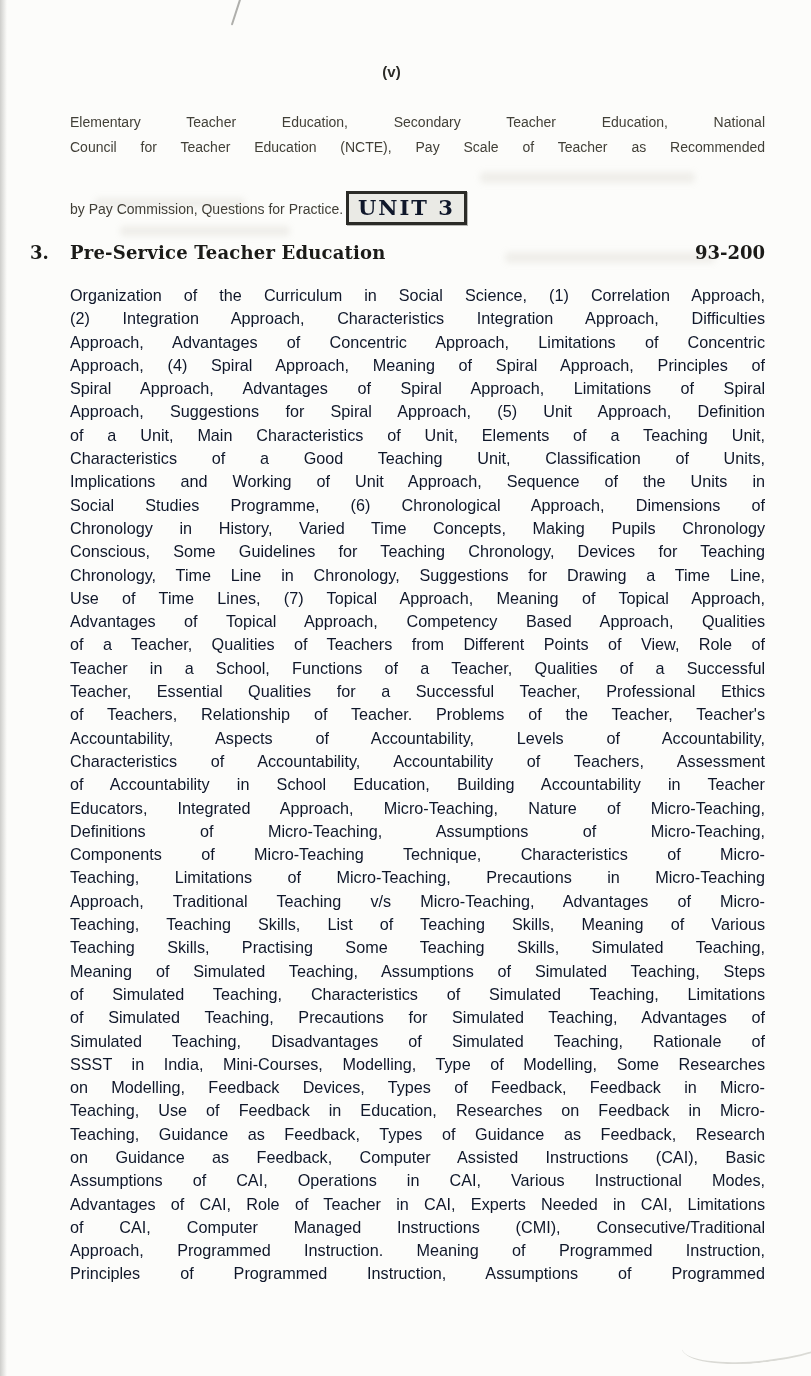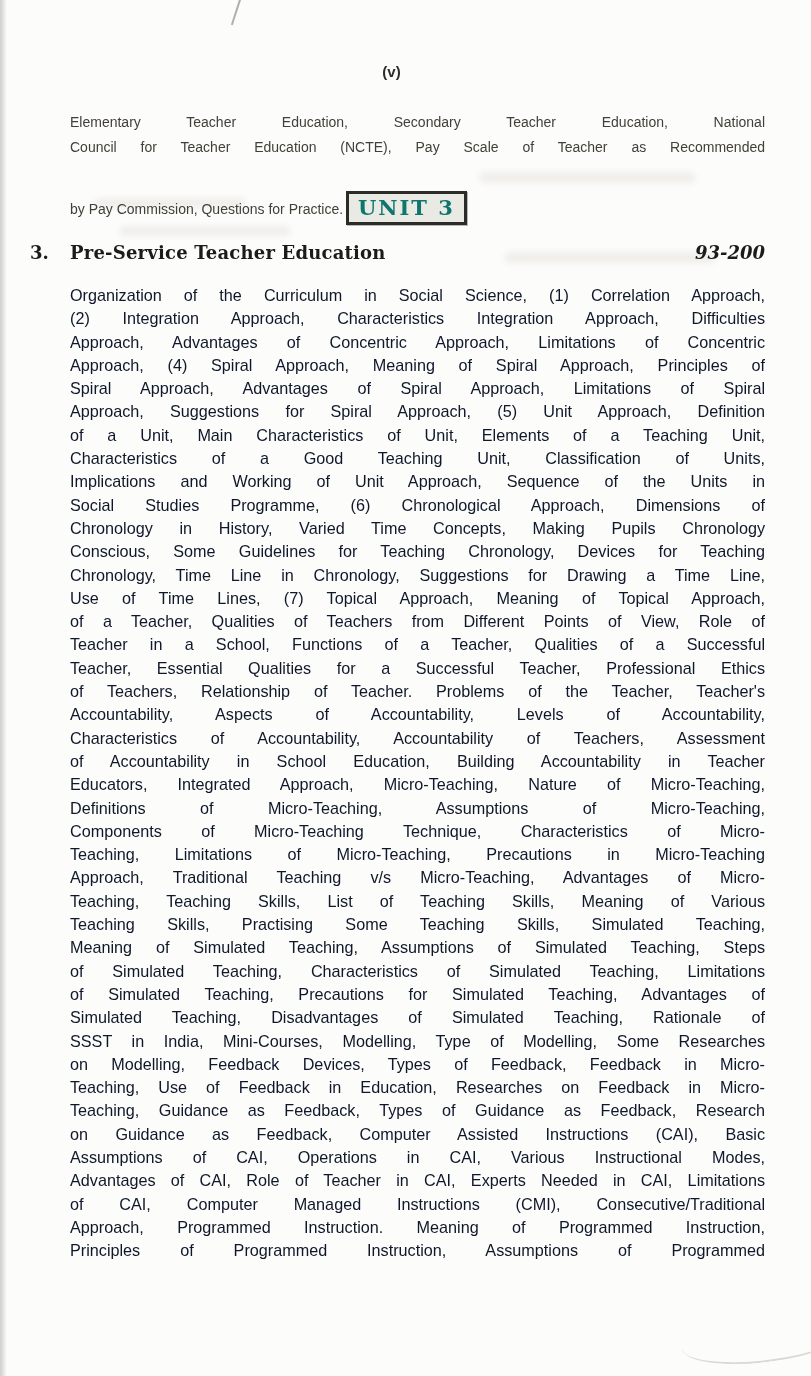--- a/index.html
+++ b/index.html
@@ -45,34 +45,34 @@
   }
   .intro .jline:last-child{text-align-last:left;margin-top:37px;}
   .jline{
     text-align:justify;text-align-last:justify;
     overflow:hidden;white-space:normal;
   }
   .intro .jline{height:25px;}
   .unit-badge{
     position:absolute;left:346px;top:191px;
     font-family:"DejaVu Serif",serif;font-weight:bold;
-    font-size:21px;letter-spacing:2px;color:#0f766e;
+    font-size:21px;letter-spacing:2px;color:#0f172a;
     border:3px solid #2b2b27;background:#eaeae5;
     padding:1px 9px 2px 9px;
     box-shadow:1px 1px 0 rgba(60,60,55,.35);
   }
   .entry-row{
     position:absolute;left:30px;top:242px;width:735px;
     display:flex;align-items:baseline;
     font-family:"DejaVu Serif",serif;font-weight:bold;
     font-size:18px;color:#1b1b18;
   }
   .entry-num{width:40px;flex:0 0 40px;}
   .entry-title{flex:1 1 auto;letter-spacing:.2px;}
-  .entry-pages{flex:0 0 auto;text-align:right;font-style:italic;}
+  .entry-pages{flex:0 0 auto;text-align:right;}
   .body{
     position:absolute;left:70px;top:284px;width:695px;
     font-size:16.2px;color:#0f172a;
   }
   .body .jline{height:23.3px;line-height:23.3px;}
 </style>
 </head>
 <body>
 
 <div class="page">
@@ -108,20 +108,21 @@
       <div class="jline">Spiral Approach, Advantages of Spiral Approach, Limitations of Spiral</div>
       <div class="jline">Approach, Suggestions for Spiral Approach, (5) Unit Approach, Definition</div>
       <div class="jline">of a Unit, Main Characteristics of Unit, Elements of a Teaching Unit,</div>
       <div class="jline">Characteristics of a Good Teaching Unit, Classification of Units,</div>
       <div class="jline">Implications and Working of Unit Approach, Sequence of the Units in</div>
       <div class="jline">Social Studies Programme, (6) Chronological Approach, Dimensions of</div>
       <div class="jline">Chronology in History, Varied Time Concepts, Making Pupils Chronology</div>
       <div class="jline">Conscious, Some Guidelines for Teaching Chronology, Devices for Teaching</div>
       <div class="jline">Chronology, Time Line in Chronology, Suggestions for Drawing a Time Line,</div>
       <div class="jline">Use of Time Lines, (7) Topical Approach, Meaning of Topical Approach,</div>
+      <div class="jline">Advantages of Topical Approach, Competency Based Approach, Qualities</div>
       <div class="jline">of a Teacher, Qualities of Teachers from Different Points of View, Role of</div>
       <div class="jline">Teacher in a School, Functions of a Teacher, Qualities of a Successful</div>
       <div class="jline">Teacher, Essential Qualities for a Successful Teacher, Professional Ethics</div>
       <div class="jline">of Teachers, Relationship of Teacher. Problems of the Teacher, Teacher's</div>
       <div class="jline">Accountability, Aspects of Accountability, Levels of Accountability,</div>
       <div class="jline">Characteristics of Accountability, Accountability of Teachers, Assessment</div>
       <div class="jline">of Accountability in School Education, Building Accountability in Teacher</div>
       <div class="jline">Educators, Integrated Approach, Micro-Teaching, Nature of Micro-Teaching,</div>
       <div class="jline">Definitions of Micro-Teaching, Assumptions of Micro-Teaching,</div>
       <div class="jline">Components of Micro-Teaching Technique, Characteristics of Micro-</div>

